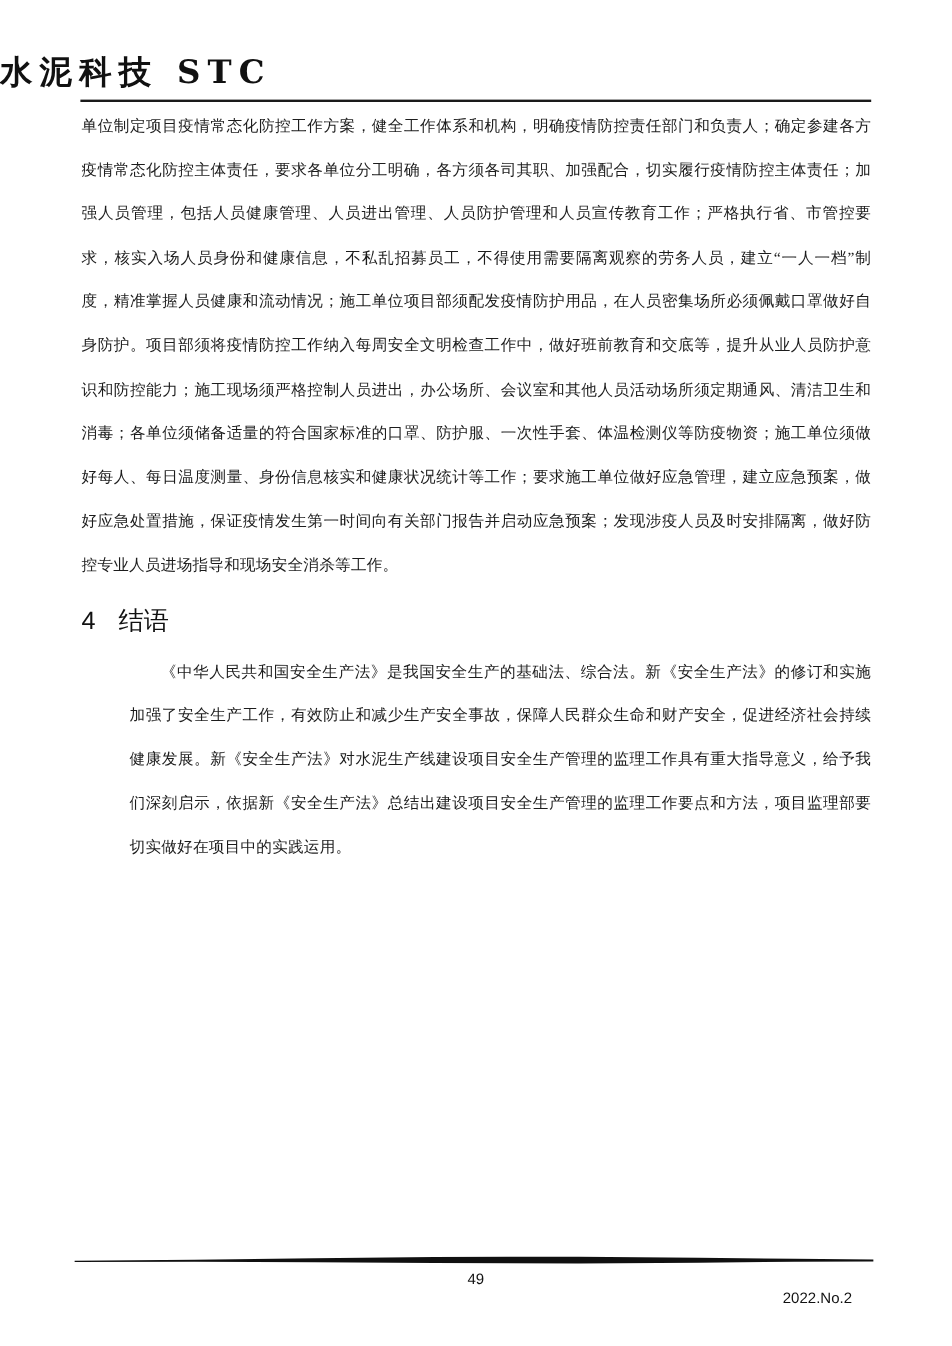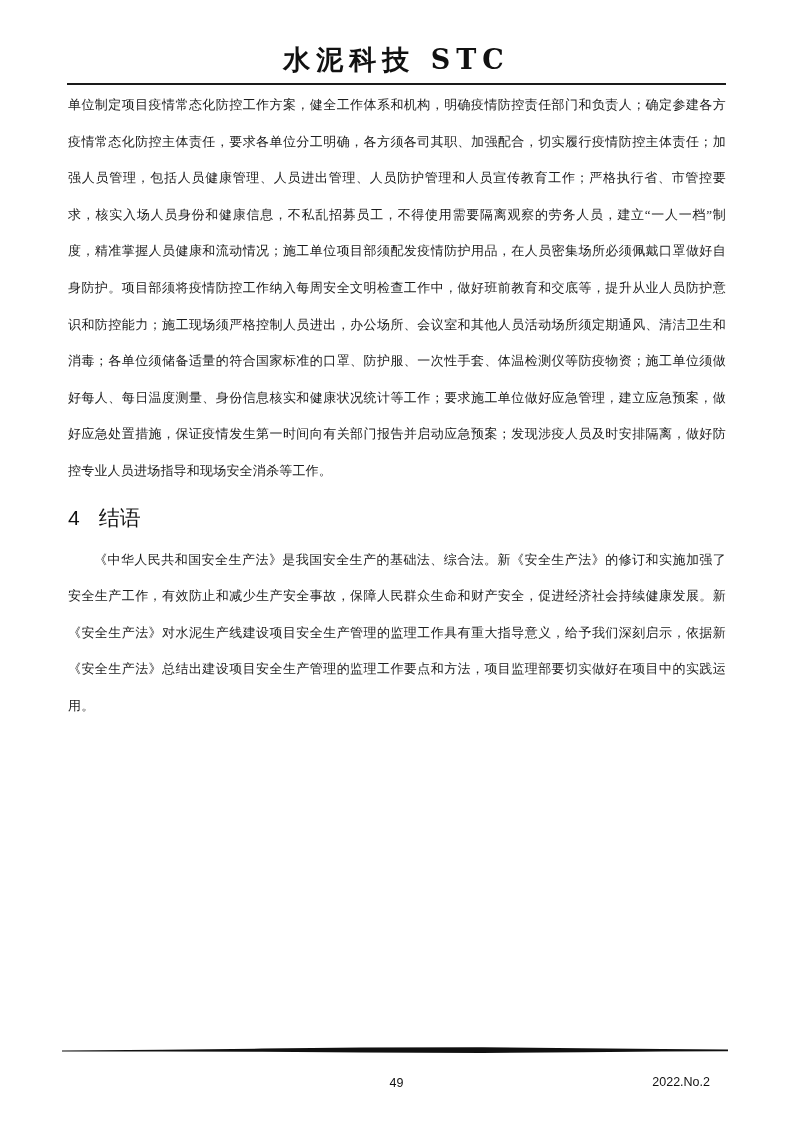--- a/index.html
+++ b/index.html
@@ -15,21 +15,21 @@
     overflow: hidden;
     font-family: "Liberation Serif", "DejaVu Serif", serif;
     color: #1c1c1c;
   }
   
   .journal-header {
     position: absolute;
     top: 42px;
     left: 0;
     width: 100%;
-    text-align: center;
+    text-align: left;
   }
   .journal-title {
     font-family: "DejaVu Serif", "Liberation Serif", serif;
     font-weight: bold;
     font-size: 27px;
     letter-spacing: 6px;
     color: #111111;
     white-space: nowrap;
   }
   .header-rule {
@@ -53,20 +53,21 @@
     line-height: 36.6px;
     text-align: justify;
     color: #1c1c1c;
     letter-spacing: 0.2px;
   }
   .para-continued {
     text-indent: 0;
   }
   .para-indented {
     text-indent: 2em;
+    margin-left: 40px;
   }
   .section-heading {
     margin: 13px 0 9px 0;
     font-family: "Liberation Sans", "DejaVu Sans", sans-serif;
     font-weight: normal;
     font-size: 21px;
     color: #111111;
     line-height: 30px;
   }
   .section-heading .sec-num {
@@ -94,21 +95,20 @@
     height: 18px;
     font-family: "Liberation Sans", "DejaVu Sans", sans-serif;
     font-size: 12.5px;
     color: #111111;
   }
   .page-number {
     position: absolute;
     left: 0;
     width: 100%;
     text-align: center;
-    margin-top: 17px;
   }
   .issue-number {
     position: absolute;
     right: 83px;
     top: 16px;
   }
 </style>
 </head>
 <body>
 

